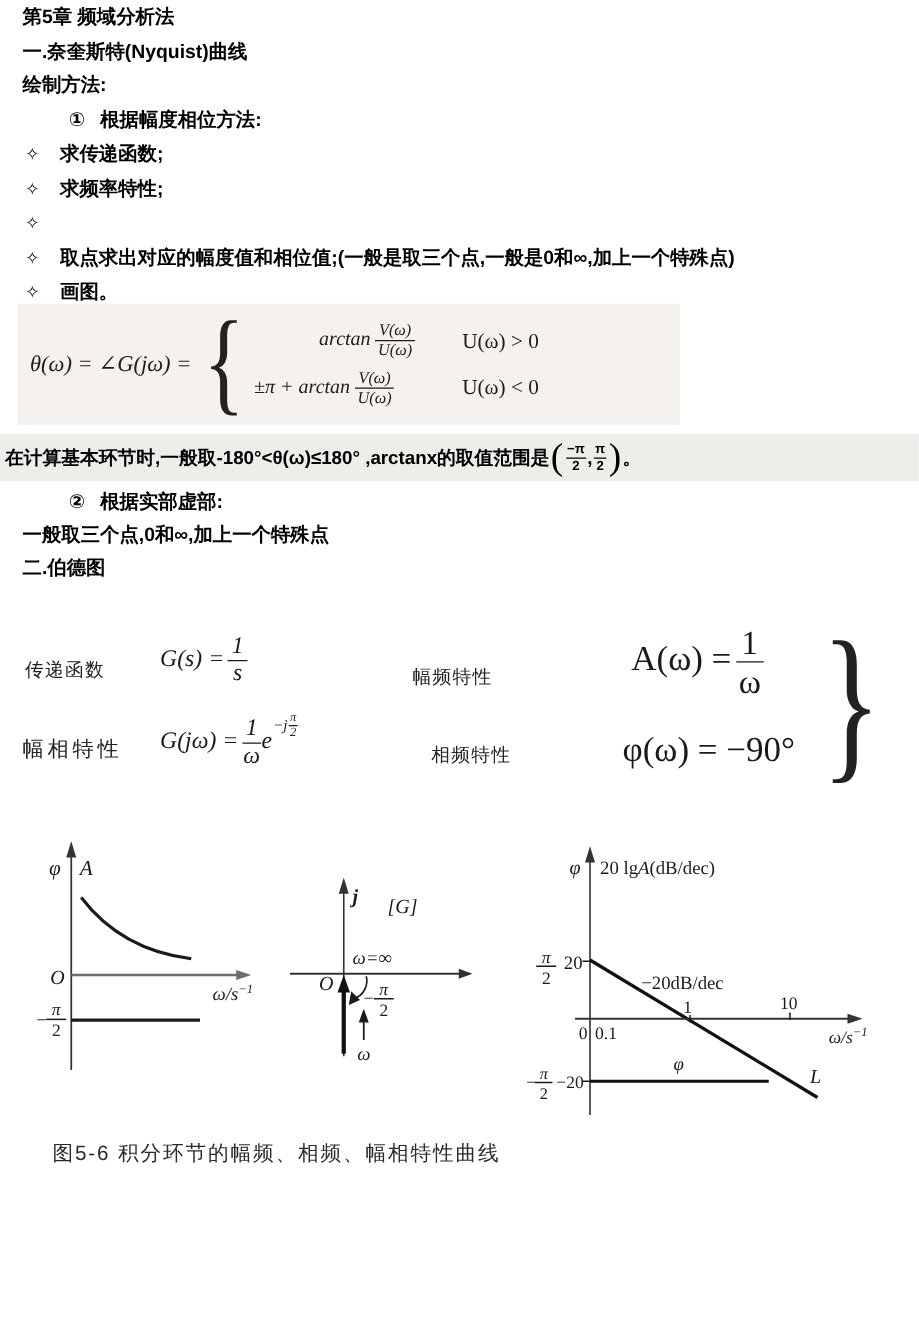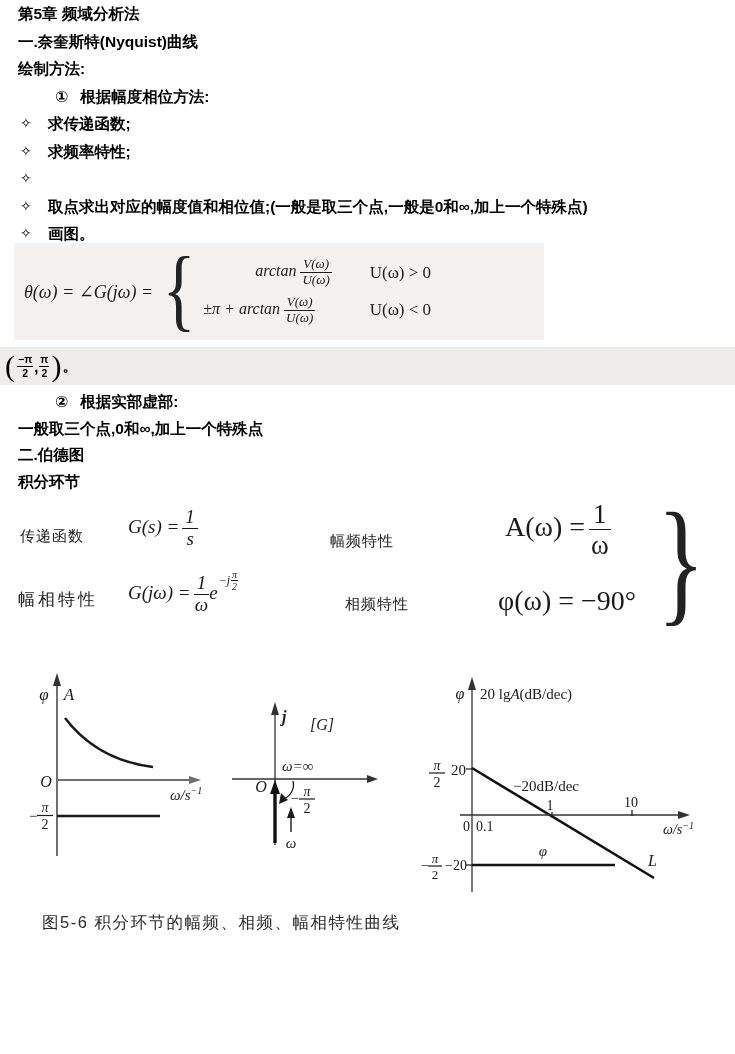--- a/index.html
+++ b/index.html
@@ -113,20 +113,21 @@
         <span>±π + arctan</span><span class="frac">
             <span class="num">V(ω)</span>
             <span class="den">U(ω)</span>
           </span>
       </span>
       <span class="f-cond">U(ω) &lt; 0</span>
     </div>
   </div>
 
   <div class="note">
+    <span>在计算基本环节时,一般取-180°&lt;θ(ω)≤180° ,arctanx的取值范围是</span>
     <span class="bigparen">(</span>
     <span class="sfrac">
         <span class="num">−π</span>
         <span>2</span>
       </span>
     <span>,</span>
     <span class="sfrac">
         <span class="num">π</span>
         <span>2</span>
       </span>
@@ -134,21 +135,20 @@
     <span>。</span>
   </div>
 
   <div class="mid-text">
     <div class="stepline">
       <span class="circ">②</span>
       <span>根据实部虚部:</span>
     </div>
     <div class="tline">一般取三个点,0和∞,加上一个特殊点</div>
     <div class="tline">二.伯德图</div>
-    <div class="tline">积分环节</div>
   </div>
 
   <div class="ftable">
     <span class="ft ft-label" style="left:20px;top:30px">传递函数</span>
     <span class="ft m19" style="left:128px;top:10px">
       <span>G(s) =</span><span class="frac19">
           <span class="num">1</span>
           <span>s</span>
         </span>
     </span>

